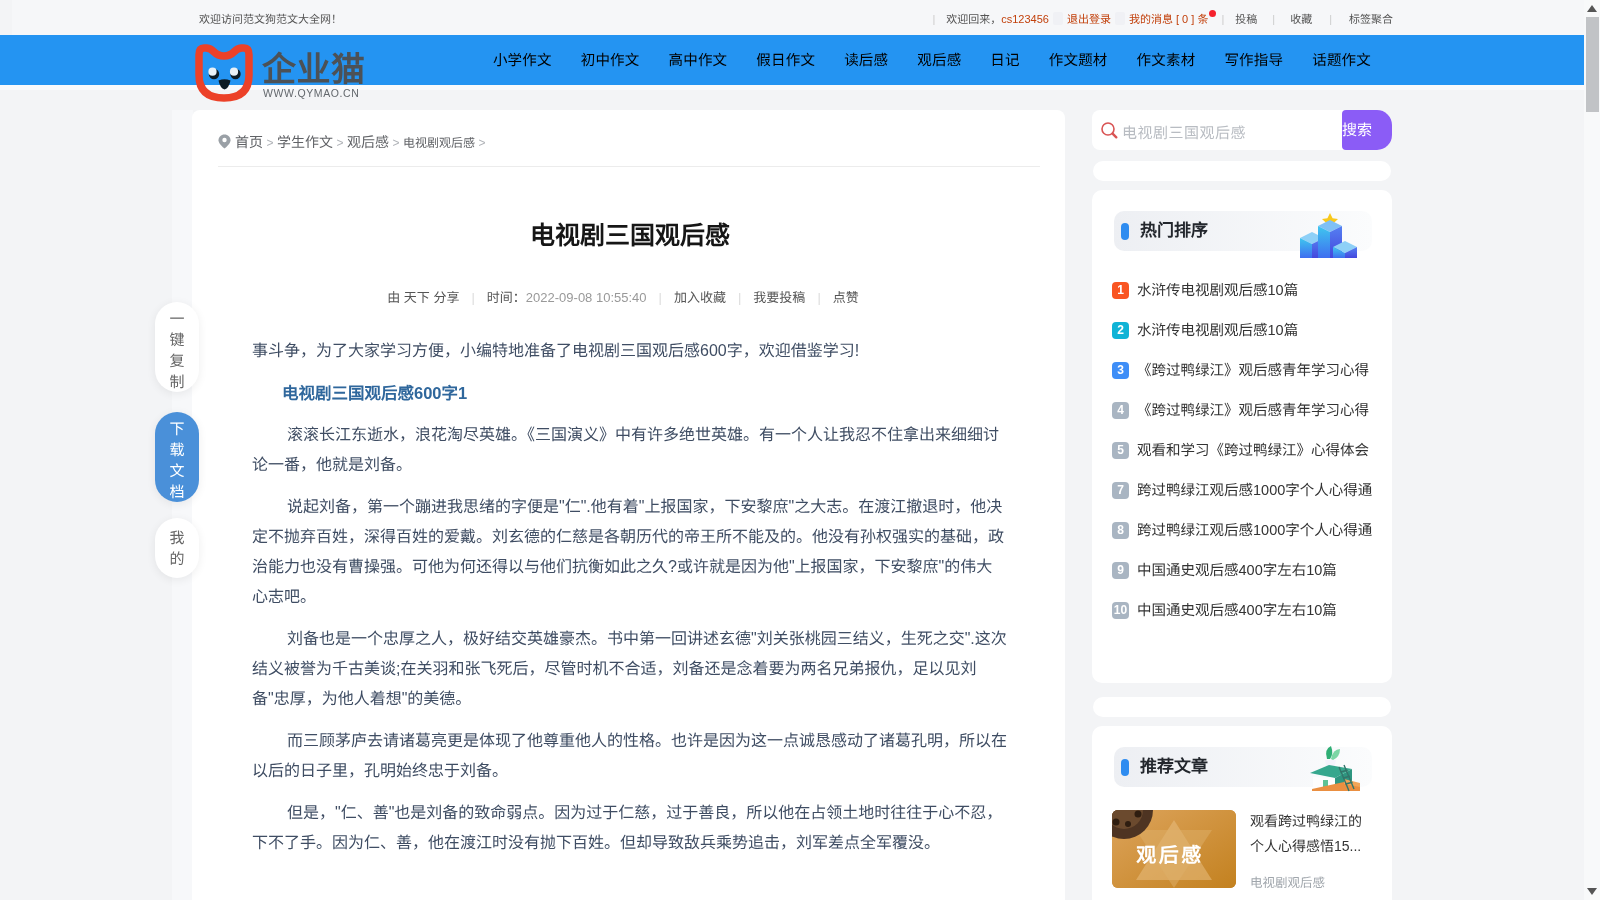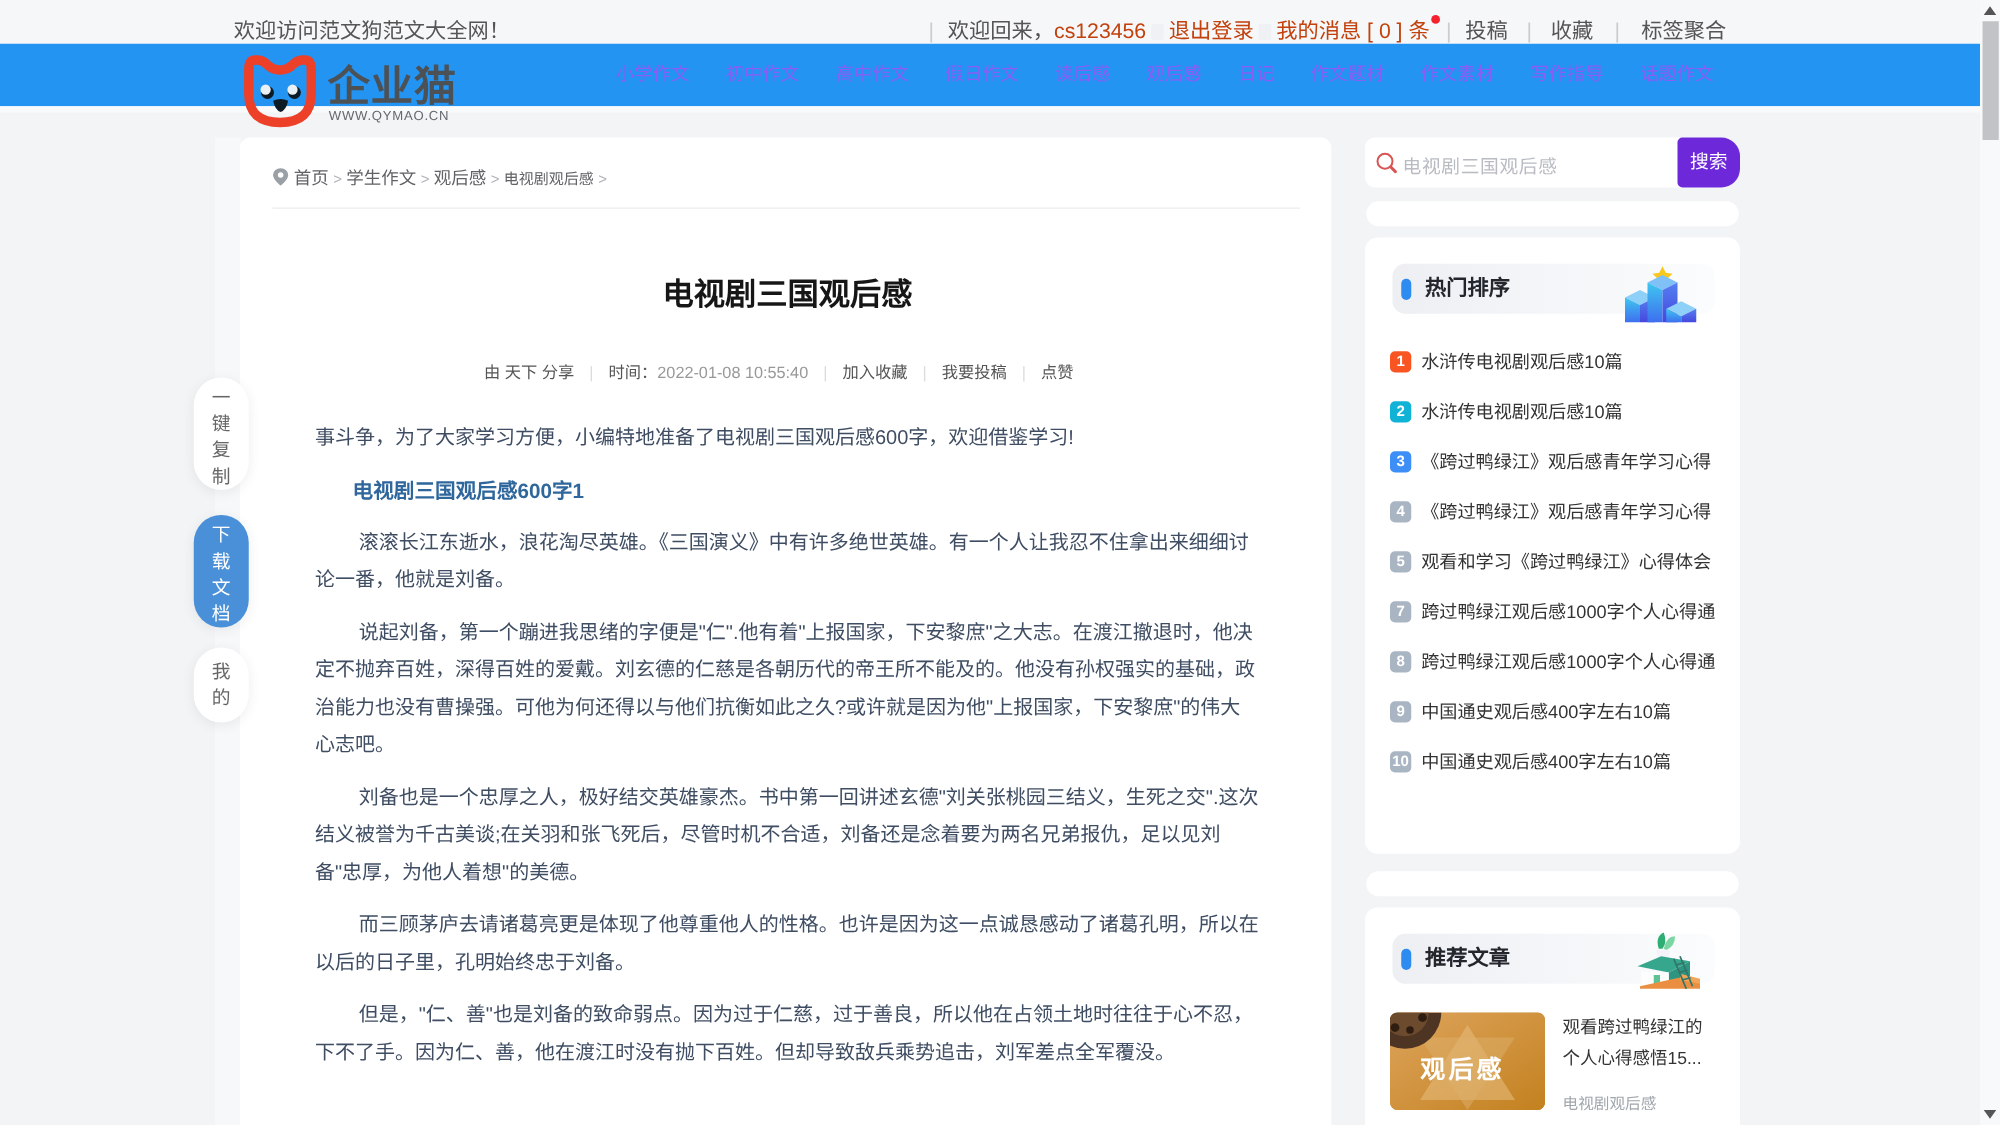--- a/index.html
+++ b/index.html
@@ -1,34 +1,34 @@
 <!DOCTYPE html>
 <html lang="zh-CN"><head>
 <meta charset="utf-8">
 <title>电视剧三国观后感</title>
 <style>
 *{margin:0;padding:0;box-sizing:border-box}
 html,body{width:1600px;height:900px;overflow:hidden}
 body{font-family:"Liberation Sans",sans-serif;background:#f3f4f6;position:relative}
 a{text-decoration:none}
 
-.topbar{position:absolute;left:0;top:0;width:1584px;height:35px;background:#f6f7f9;font-size:17px;color:#555}
+.topbar{position:absolute;left:12px;top:0;width:1584px;height:35px;background:#f6f7f9;font-size:11px;color:#555}
 .topbar .hello{position:absolute;left:187px;top:10px}
 .topbar .right{position:absolute;right:203px;top:10px;white-space:nowrap}
 .topbar .sep{color:#ccc;margin:0 11px}
 .blue{color:#c2410c}
 .ghost{display:inline-block;width:10px;height:13px;background:#f0f1f5;border-radius:2px;vertical-align:-2px;margin:0 4px}
 .msgdot{position:absolute;right:-8px;top:-3px;width:7px;height:7px;background:#f5222d;border-radius:50%}
 
 .header{position:absolute;left:0;top:35px;width:1584px;height:50px;background:#2494f2}
 .headerlight{position:absolute;left:0;top:85px;width:1584px;height:5px;background:#f9fafc}
 .logo{position:absolute;left:192px;top:44px;width:560px;height:56px}
 .logotext{position:absolute;left:70px;top:-2px;font-size:34px;font-weight:bold;color:#4c5156;letter-spacing:0.5px}
 .logourl{position:absolute;left:71px;top:43px;font-size:10.5px;font-weight:normal;color:#63686d;letter-spacing:0.6px}
-.nav{position:absolute;right:229px;top:35px;height:50px;line-height:50px;font-size:14.5px;color:#8b5cf6;white-space:nowrap}
+.nav{position:absolute;right:229px;top:35px;height:50px;line-height:50px;font-size:14.5px;color:#000000;white-space:nowrap}
 .nav span{margin-left:29px;letter-spacing:0.2px}
 
 .main{position:absolute;left:192px;top:110px;width:873px;height:900px;background:#fff;border-radius:8px}
 .crumb{position:absolute;left:26px;top:17px;height:30px;line-height:30px;font-size:14px;color:#606266}
 .crumb .gt{color:#b0b3b8;margin:0 3.5px;font-size:12px}
 .divider{position:absolute;left:26px;top:56px;width:822px;height:1px;background:#ececec}
 .arttitle{position:absolute;left:60px;top:105px;width:756px;text-align:center;font-size:25px;font-weight:bold;color:#161616}
 .meta{position:absolute;left:60px;top:177px;width:742px;text-align:center;font-size:13px;color:#555}
 .meta .sep{color:#dcdcdc;margin:0 12px}
 .meta .time{color:#999}
@@ -36,21 +36,21 @@
 .article{position:absolute;left:60px;top:226px;width:760px;font-size:16px;color:#3f4d63}
 .article .para{margin-bottom:12px}
 .article .ln{line-height:30px;white-space:nowrap}
 .article .ind{text-indent:35px}
 .article .sub{font-weight:bold;color:#2f679c;line-height:30px;margin-bottom:12px;text-indent:30px;font-size:16.5px}
 
 .side{position:absolute;left:1092px;top:110px;width:300px}
 .searchwrap{position:absolute;left:0;top:0;width:300px;height:40px;background:#fff;border-radius:8px 15px 15px 8px}
 .searchicon{position:absolute;left:8px;top:11px;width:18px;height:18px}
 .searchph{position:absolute;left:30px;top:11px;font-size:15px;color:#b8bcc2;letter-spacing:0.5px}
-.searchbtn{position:absolute;right:0;top:0;width:50px;height:40px;background:#6d28d9;border-radius:4px 15px 15px 4px;color:#fff;font-size:15px;text-align:center;line-height:40px}
+.searchbtn{position:absolute;right:0;top:0;width:50px;height:40px;background:#8b5cf6;border-radius:4px 15px 15px 4px;color:#fff;font-size:15px;text-align:left;line-height:40px}
 .adbar1{position:absolute;left:1px;top:51px;width:298px;height:20px;background:#fff;border-radius:10px}
 .card{position:absolute;left:0;width:300px;background:#fff;border-radius:10px}
 .hotcard{top:80px;height:493px}
 .reccard{top:616px;height:290px}
 .cardhead{position:absolute;left:22px;top:21px;width:258px;height:40px;background:linear-gradient(90deg,#edeff3,#fbfcfd);border-radius:10px}
 .headpill{position:absolute;left:7px;top:12px;width:8px;height:17px;border-radius:4px;background:#2e8cf0}
 .headtitle{position:absolute;left:26px;top:0;height:40px;line-height:40px;font-size:17px;font-weight:bold;color:#23272d}
 .hotlist{position:absolute;left:20px;top:80px;width:270px}
 .hotrow{height:40px;line-height:40px;white-space:nowrap}
 .badge{display:inline-block;width:17px;height:17px;line-height:17px;border-radius:4px;color:#fff;font-size:12px;font-weight:bold;text-align:center;vertical-align:1px;margin-right:8px}
@@ -100,21 +100,21 @@
 <div class="nav"><span>小学作文</span><span>初中作文</span><span>高中作文</span><span>假日作文</span><span>读后感</span><span>观后感</span><span>日记</span><span>作文题材</span><span>作文素材</span><span>写作指导</span><span>话题作文</span></div>
 
 <div style="position:absolute;left:172px;top:110px;width:21px;height:790px;background:#f7f8fa"></div>
 <div class="main">
 <div class="crumb"><svg width="13" height="15" viewBox="0 0 13 15" style="vertical-align:-2px;margin-right:4px">
         <path d="M6.5 0.5 C3 0.5 0.5 3 0.5 6.2 C0.5 10 6.5 14.5 6.5 14.5 C6.5 14.5 12.5 10 12.5 6.2 C12.5 3 10 0.5 6.5 0.5 Z" fill="#9aa0a6"></path>
         <circle cx="6.5" cy="6" r="2.2" fill="#fff"></circle>
       </svg>首页<span class="gt">&gt;</span>学生作文<span class="gt">&gt;</span>观后感<span class="gt">&gt;</span><span style="font-size:12px">电视剧观后感</span><span class="gt">&gt;</span></div>
 <div class="divider"></div>
 <div class="arttitle">电视剧三国观后感</div>
-<div class="meta">由 天下 分享<span class="sep">|</span>时间：<span class="time">2022-01-08 10:55:40</span><span class="sep">|</span>加入收藏<span class="sep">|</span>我要投稿<span class="sep">|</span>点赞</div>
+<div class="meta">由 天下 分享<span class="sep">|</span>时间：<span class="time">2022-09-08 10:55:40</span><span class="sep">|</span>加入收藏<span class="sep">|</span>我要投稿<span class="sep">|</span>点赞</div>
 
 <div class="article">
   <div class="para">
     <div class="ln">事斗争，为了大家学习方便，小编特地准备了电视剧三国观后感600字，欢迎借鉴学习!</div>
   </div>
   <div class="sub">电视剧三国观后感600字1</div>
   <div class="para">
     <div class="ln ind">滚滚长江东逝水，浪花淘尽英雄。《三国演义》中有许多绝世英雄。有一个人让我忍不住拿出来细细讨</div>
     <div class="ln">论一番，他就是刘备。</div>
   </div>

